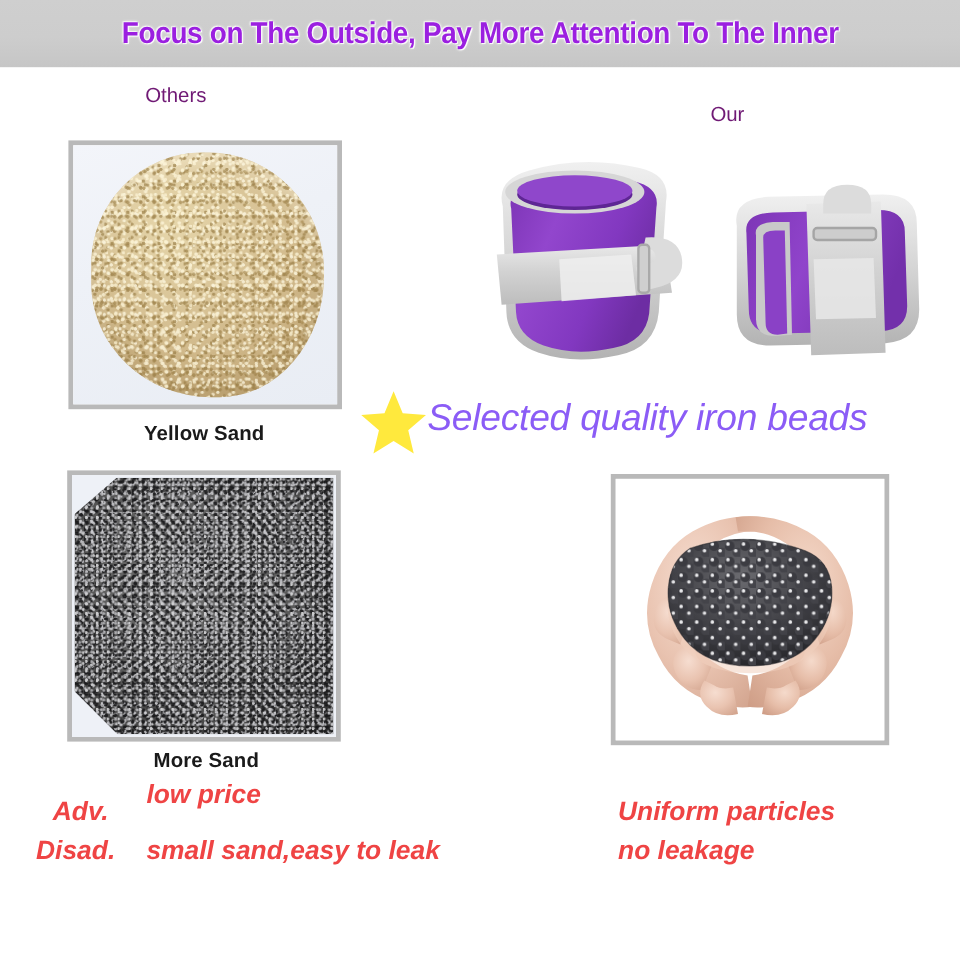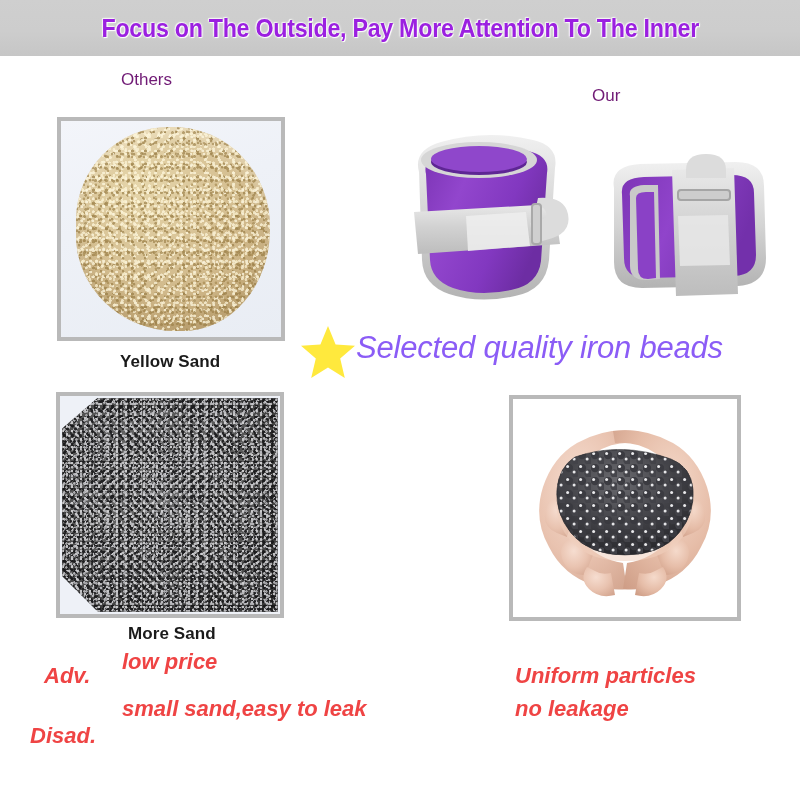--- a/index.html
+++ b/index.html
@@ -160,21 +160,21 @@
     white-space:nowrap;letter-spacing:-.2px;
   }
 
   
   .b-text{
     position:absolute;font-weight:bold;font-style:italic;
     font-size:22px;color:#ef4444;white-space:nowrap;
   }
   #lab-adv{left:44px;top:663px;}
   #val-adv{left:122px;top:649px;}
-  #lab-dis{left:30px;top:696px;margin-top:27px;}
+  #lab-dis{left:30px;top:696px;}
   #val-dis{left:122px;top:696px;}
   #r-line1{left:515px;top:663px;}
   #r-line2{left:515px;top:696px;}
 </style>
 </head>
 <body>
 
 <div id="page">
 
   <div class="banner">

